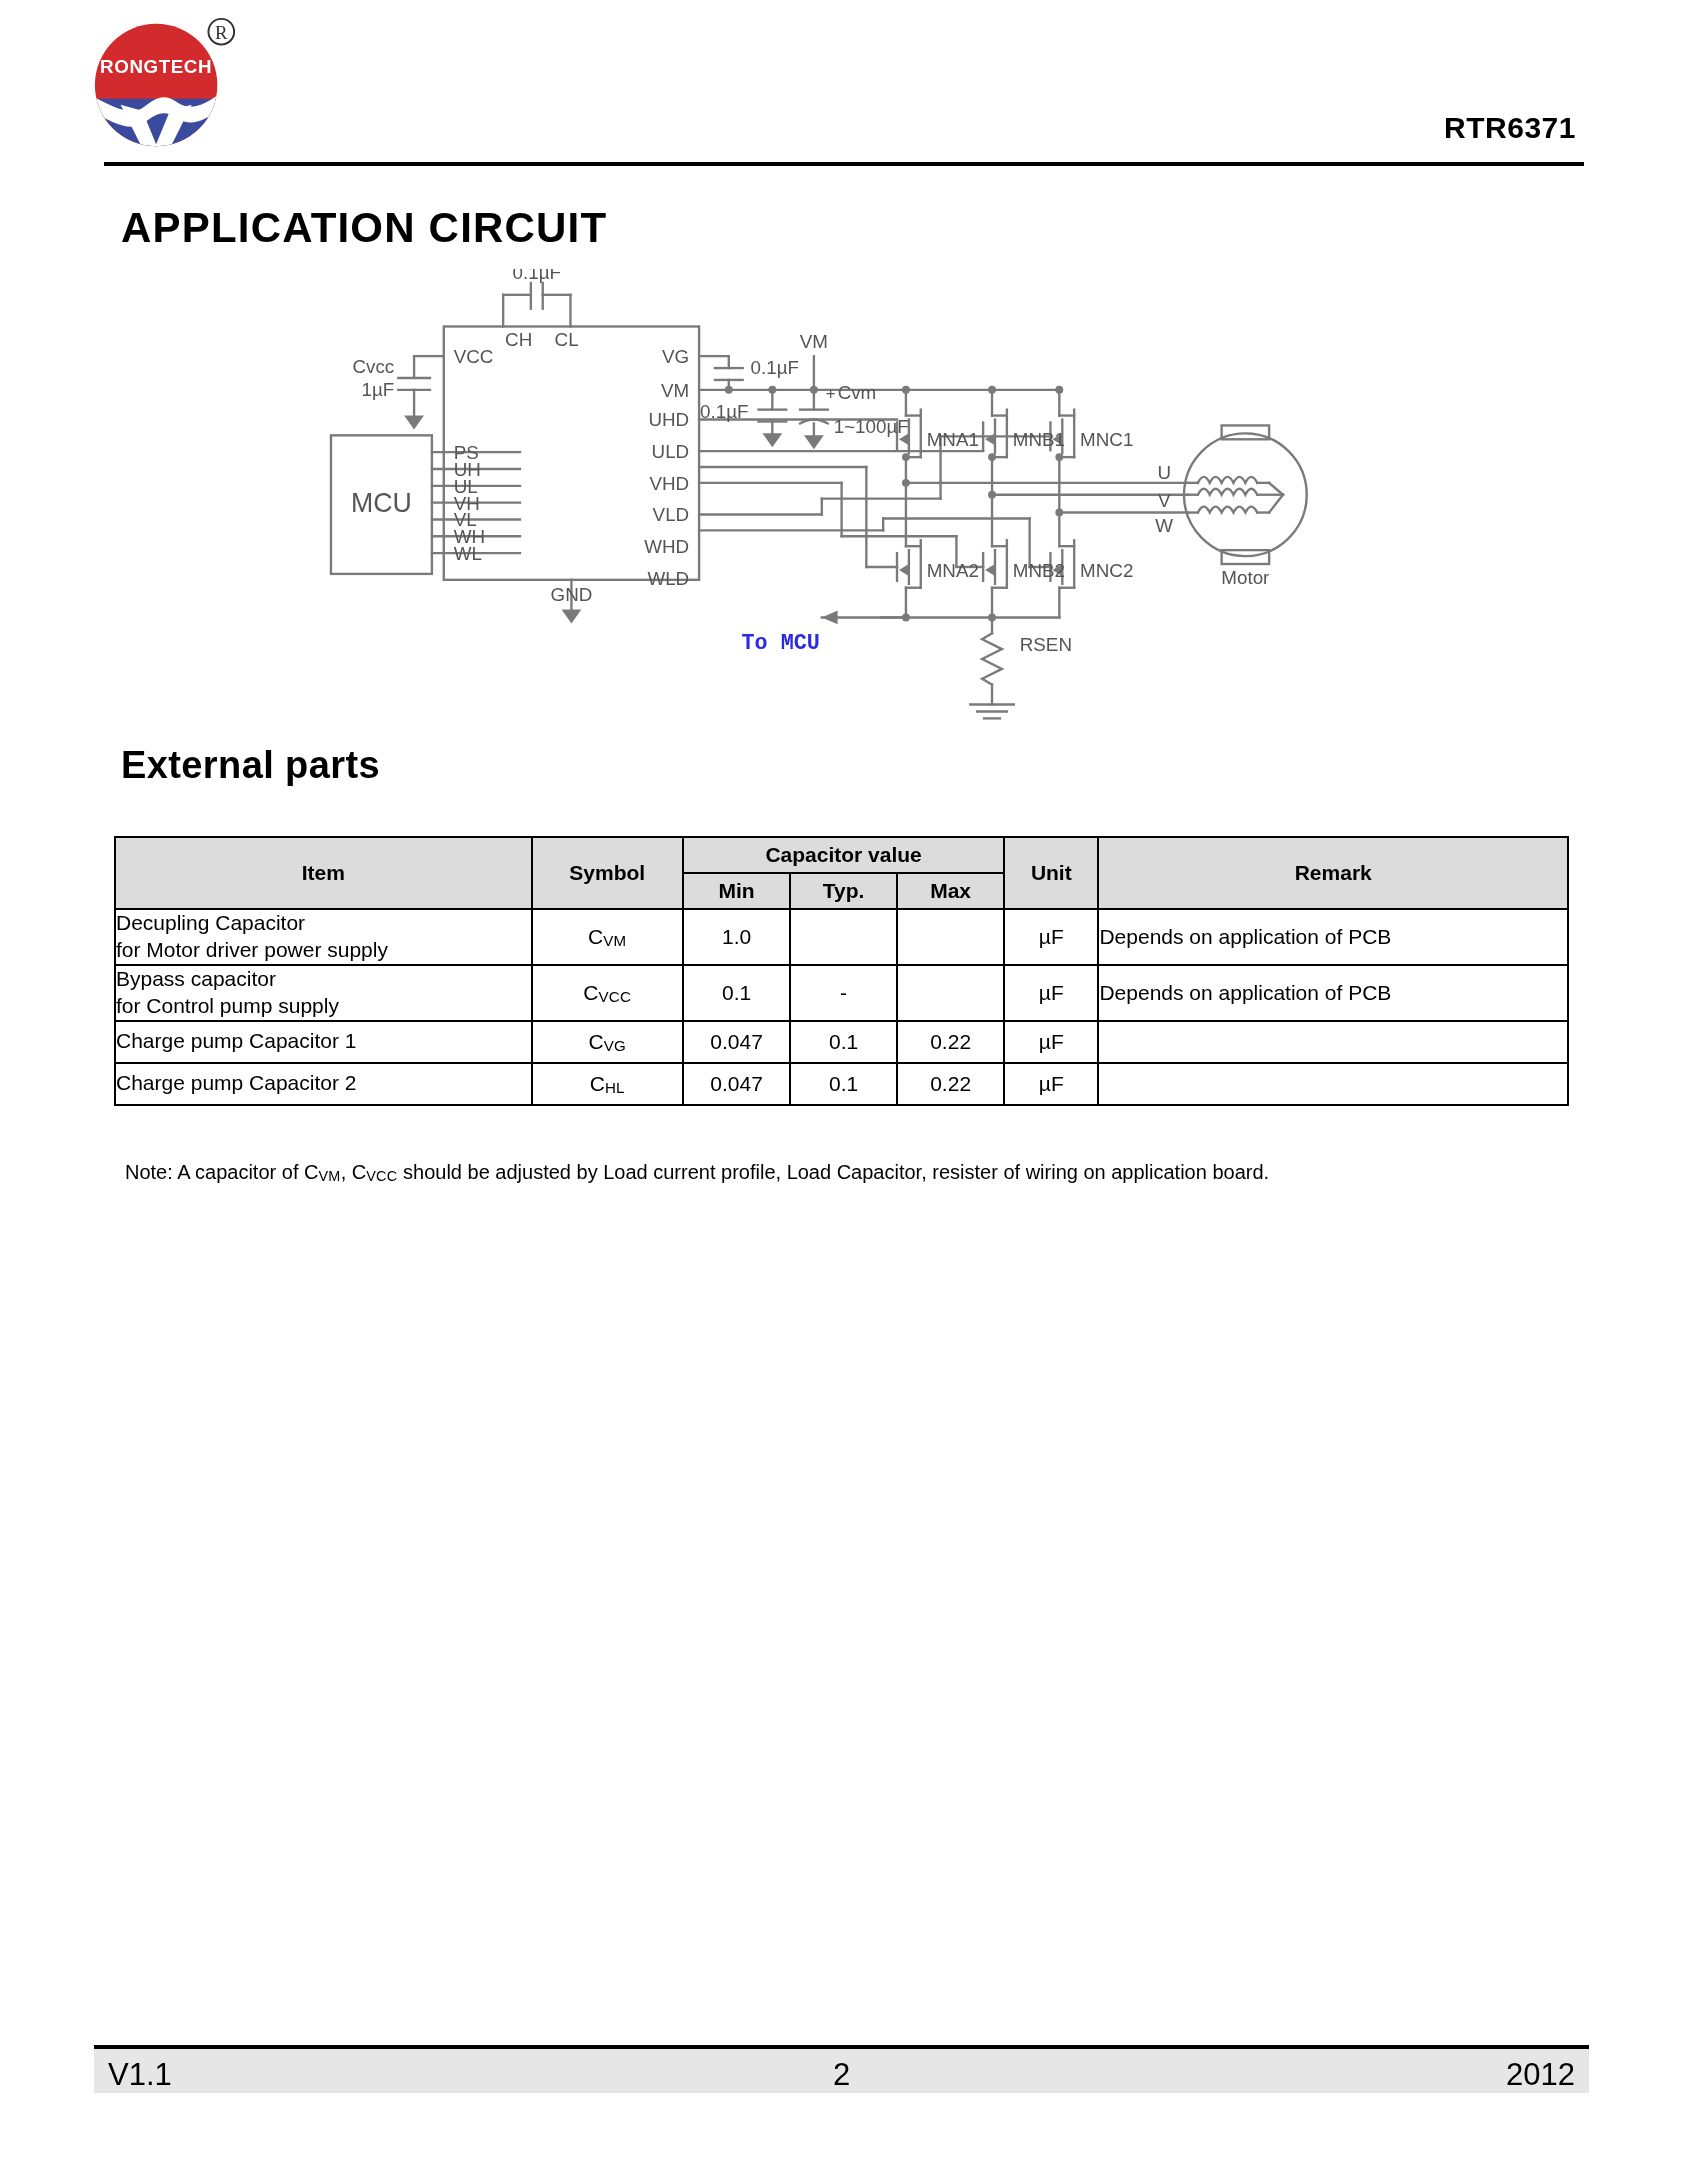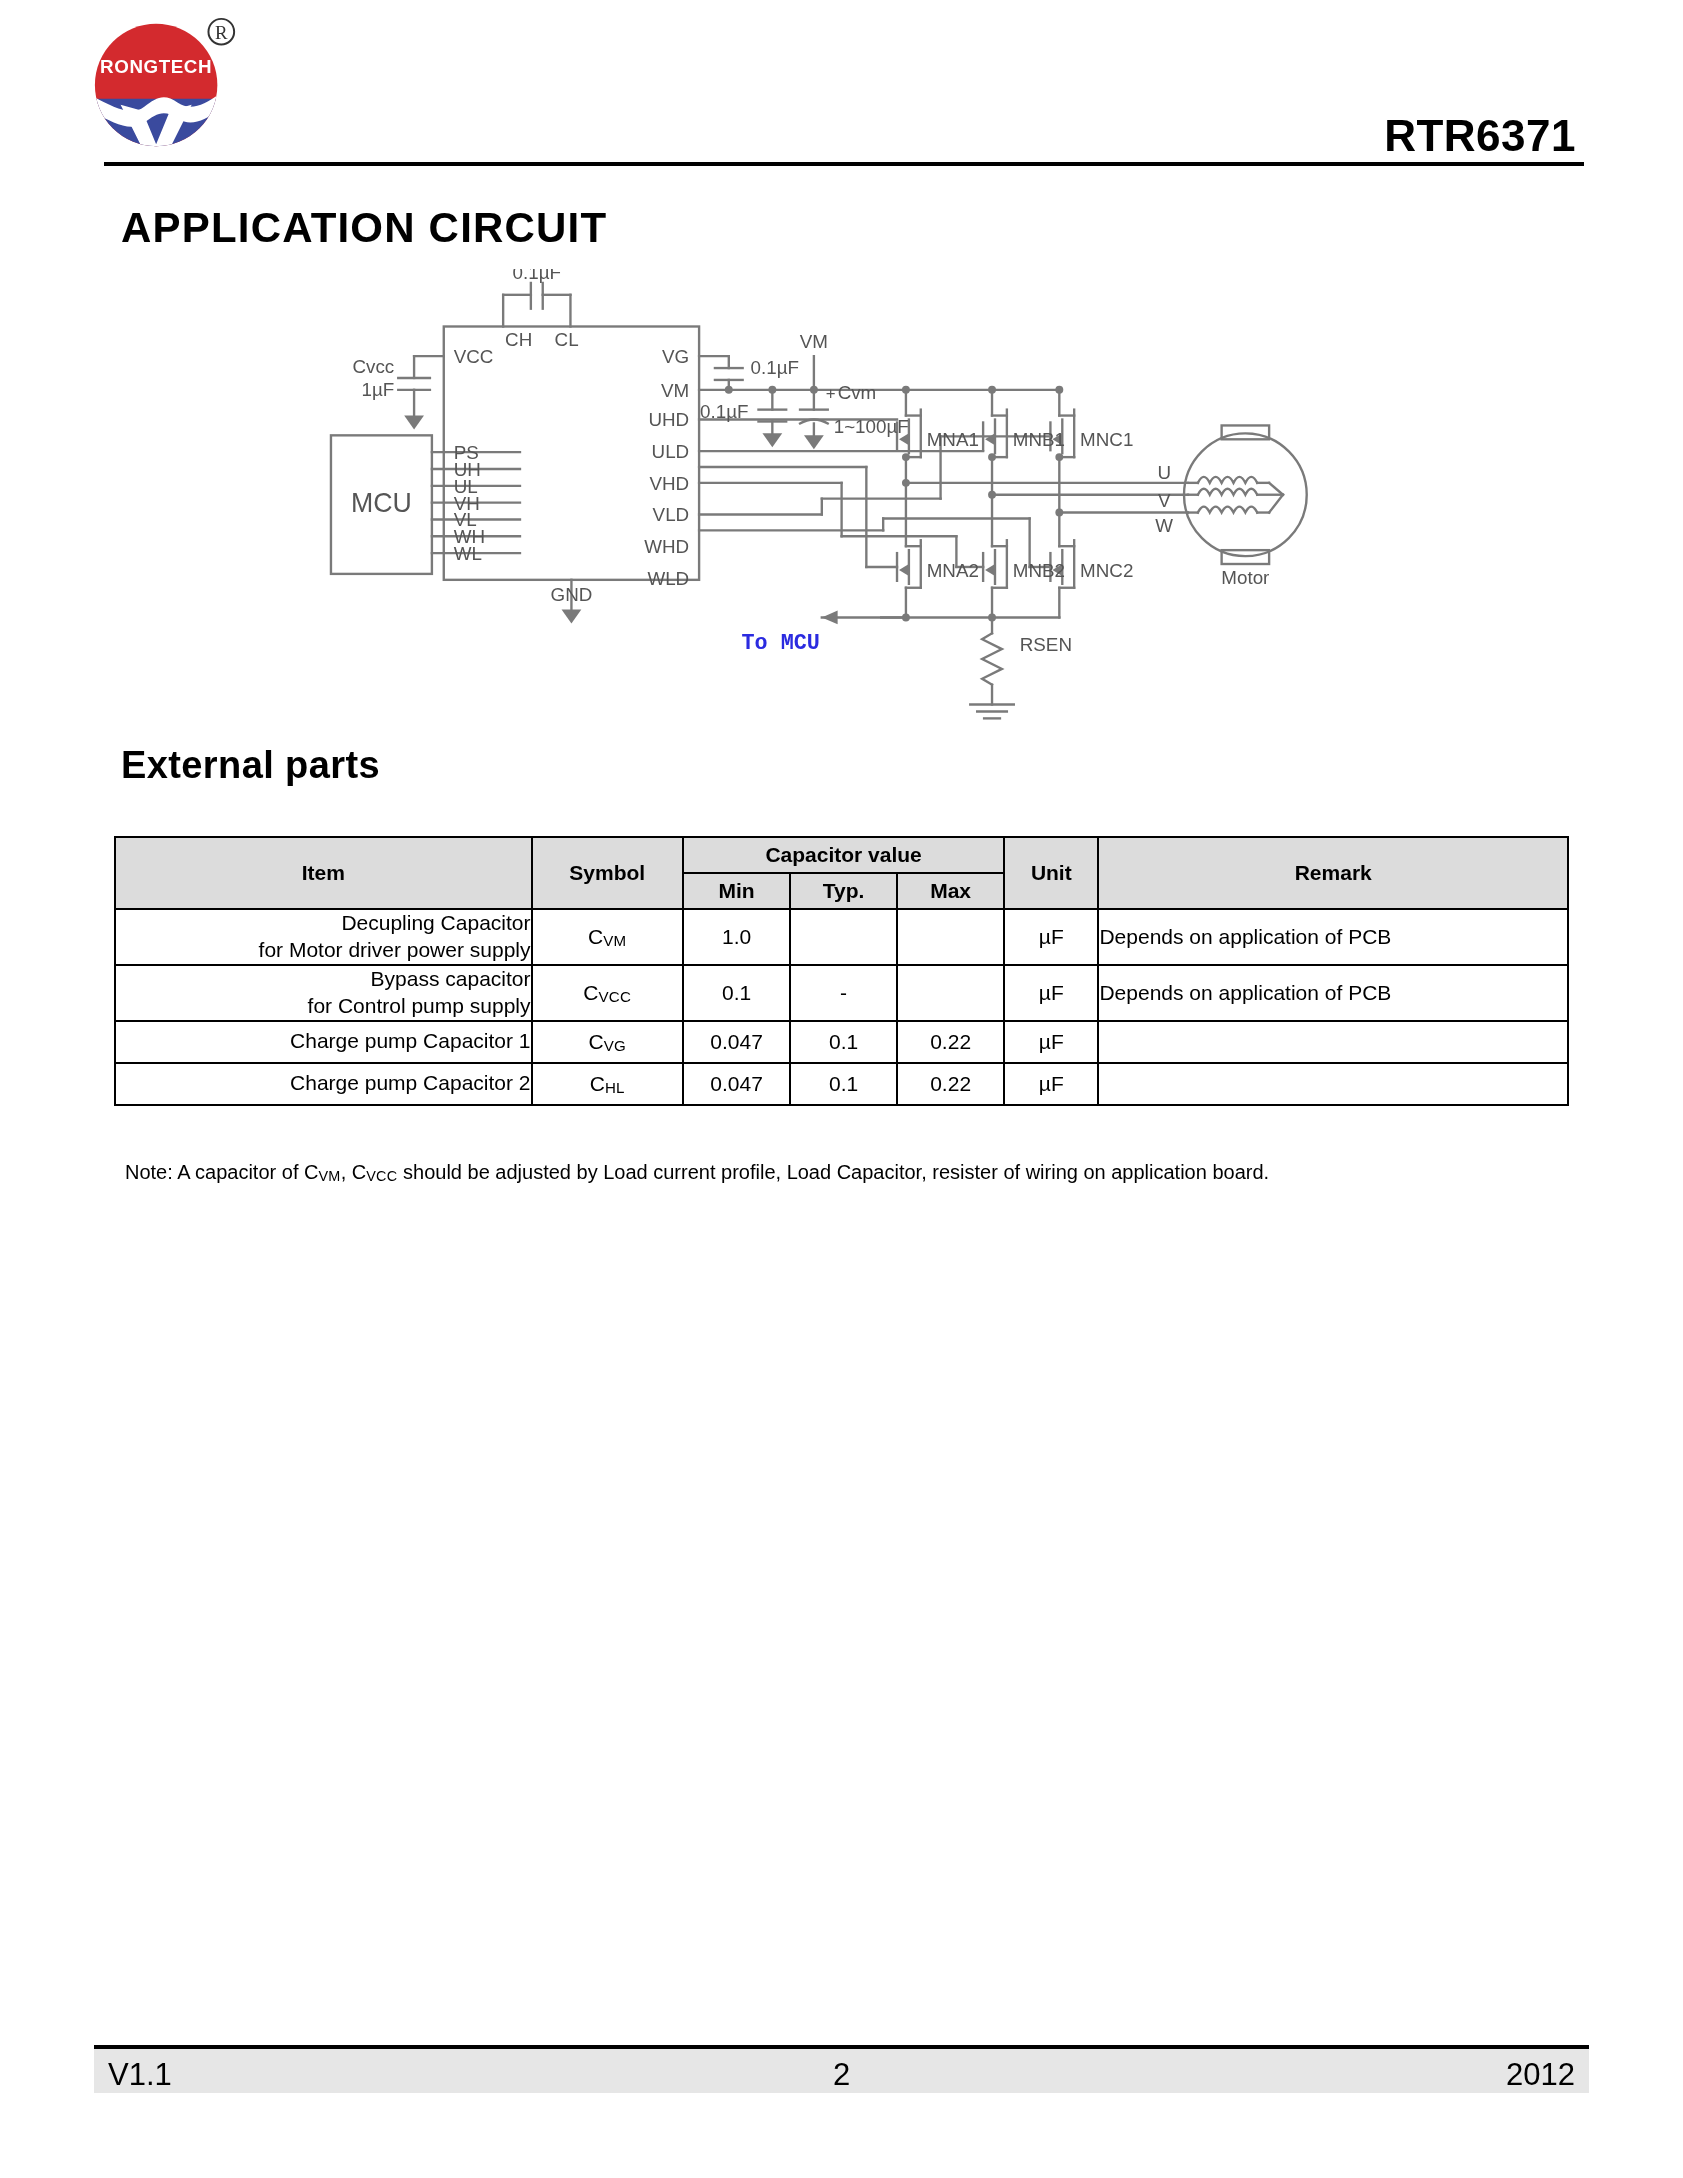--- a/index.html
+++ b/index.html
@@ -25,21 +25,21 @@
   }
   #logo {
     position: absolute;
     left: 87px; top: 8px;
     width: 158px; height: 158px;
   }
   #logo svg { display: block; }
   #part-number {
     position: absolute;
     right: 107px; top: 111px;
-    font-size: 44px;
+    font-size: 30px;
     font-weight: bold;
     letter-spacing: 0.5px;
   }
   #header-rule {
     position: absolute;
     left: 104px; top: 162px;
     width: 1480px; height: 4px;
     background: #000;
   }
 
@@ -84,21 +84,21 @@
     font-weight: bold;
     text-align: center;
     height: 34px;
   }
   #parts-table thead th.tall { height: 67px; }
   #parts-table td {
     height: 40px;
     vertical-align: middle;
   }
   td.item {
-    text-align: right;
+    text-align: left;
     padding-left: 12px;
     line-height: 1.28;
     margin-left: 43px;
   }
   td.item .l2 { display: block; }
   td.ctr { text-align: center; }
   td.remark {
     text-align: left;
     padding-left: 14px;
   }

